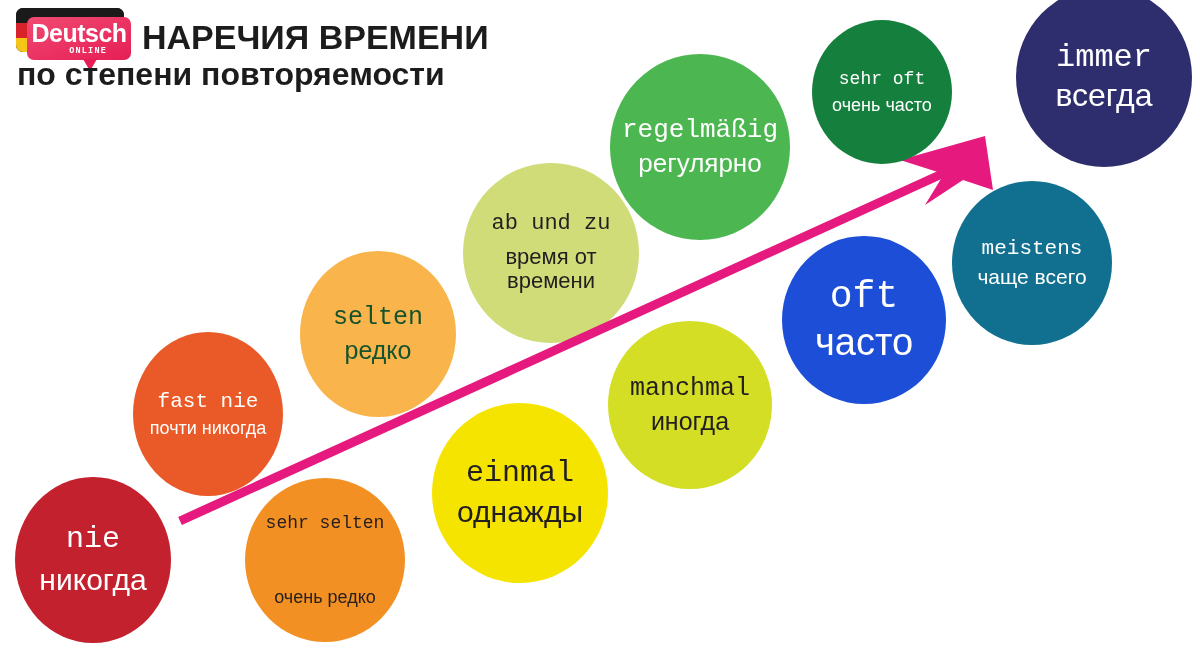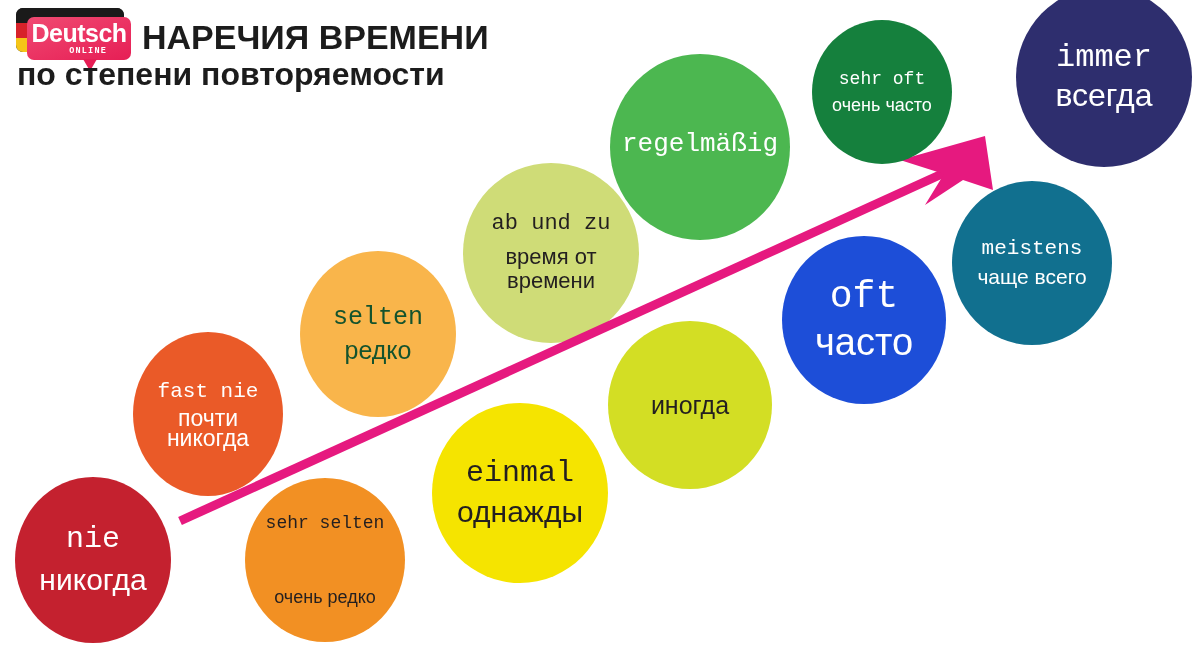--- a/index.html
+++ b/index.html
@@ -178,43 +178,45 @@
     </g>
   </svg>
 
   <div id="bubbles">
       <div class="bubble" style="left: 15px; top: 477px; width: 156px; height: 166px; background: rgb(196, 33, 47); color: rgb(255, 255, 255); z-index: 10;">
         <span class="de" style="font-size: 30px; line-height: 33.6px; margin-bottom: 6px;">nie</span>
         <span class="ru" style="font-size: 30px; line-height: 33.6px; max-width: 152.1px;">никогда</span>
       </div>
       <div class="bubble" style="left: 133px; top: 332px; width: 150px; height: 164px; background: rgb(234, 90, 40); color: rgb(255, 255, 255); z-index: 11;">
         <span class="de" style="font-size: 21px; line-height: 23.52px; margin-bottom: 4px;">fast nie</span>
-        <span class="ru" style="font-size: 23px; line-height: 20.16px; max-width: 146.25px;">почти никогда</span>
+        <span class="ru" style="font-size: 18px; line-height: 20.16px; max-width: 146.25px;">почти никогда</span>
       </div>
       <div class="bubble" style="left: 245px; top: 478px; width: 160px; height: 164px; background: rgb(242, 144, 35); color: rgb(35, 31, 32); z-index: 12; gap: 40px;">
         <span class="de" style="font-size: 18px; line-height: 20.16px; margin-bottom: 14px;">sehr selten</span>
         <span class="ru" style="font-size: 18px; line-height: 20.16px; max-width: 156px;">очень редко</span>
       </div>
       <div class="bubble" style="left: 300px; top: 251px; width: 156px; height: 166px; background: rgb(249, 181, 75); color: #14532d; z-index: 13;">
         <span class="de" style="font-size: 25px; line-height: 28px; margin-bottom: 4px;">selten</span>
         <span class="ru" style="font-size: 25px; line-height: 28px; max-width: 152.1px;">редко</span>
       </div>
       <div class="bubble" style="left: 432px; top: 403px; width: 176px; height: 180px; background: rgb(245, 228, 0); color: rgb(35, 31, 32); z-index: 14;">
         <span class="de" style="font-size: 30px; line-height: 33.6px; margin-bottom: 4px;">einmal</span>
         <span class="ru" style="font-size: 30px; line-height: 33.6px; max-width: 171.6px;">однажды</span>
       </div>
       <div class="bubble" style="left: 463px; top: 163px; width: 176px; height: 180px; background: rgb(207, 220, 119); color: rgb(35, 31, 32); z-index: 15;">
         <span class="de" style="font-size: 22px; line-height: 24.64px; margin-bottom: 8px;">ab und zu</span>
         <span class="ru" style="font-size: 22px; line-height: 24.64px; max-width: 171.6px;">время от времени</span>
       </div>
       <div class="bubble" style="left: 608px; top: 321px; width: 164px; height: 168px; background: rgb(211, 222, 36); color: rgb(35, 31, 32); z-index: 16;">
+        <span class="de" style="font-size: 25px; line-height: 28px; margin-bottom: 4px;">manchmal</span>
         <span class="ru" style="font-size: 25px; line-height: 28px; max-width: 159.9px;">иногда</span>
       </div>
       <div class="bubble" style="left: 610px; top: 54px; width: 180px; height: 186px; background: rgb(76, 183, 80); color: rgb(255, 255, 255); z-index: 17;">
         <span class="de" style="font-size: 26px; line-height: 29.12px; margin-bottom: 4px;">regelmäßig</span>
+        <span class="ru" style="font-size: 26px; line-height: 29.12px; max-width: 175.5px;">регулярно</span>
       </div>
       <div class="bubble" style="left: 782px; top: 236px; width: 164px; height: 168px; background: #1d4ed8; color: rgb(255, 255, 255); z-index: 18;">
         <span class="de" style="font-size: 38px; line-height: 42.56px; margin-bottom: 2px;">oft</span>
         <span class="ru" style="font-size: 38px; line-height: 42.56px; max-width: 159.9px;">часто</span>
       </div>
       <div class="bubble" style="left: 812px; top: 20px; width: 140px; height: 144px; background: #15803d; color: rgb(255, 255, 255); z-index: 19;">
         <span class="de" style="font-size: 18px; line-height: 20.16px; margin-bottom: 6px;">sehr oft</span>
         <span class="ru" style="font-size: 18px; line-height: 20.16px; max-width: 136.5px;">очень часто</span>
       </div>
       <div class="bubble" style="left: 952px; top: 181px; width: 160px; height: 164px; background: rgb(17, 112, 143); color: rgb(255, 255, 255); z-index: 20;">

